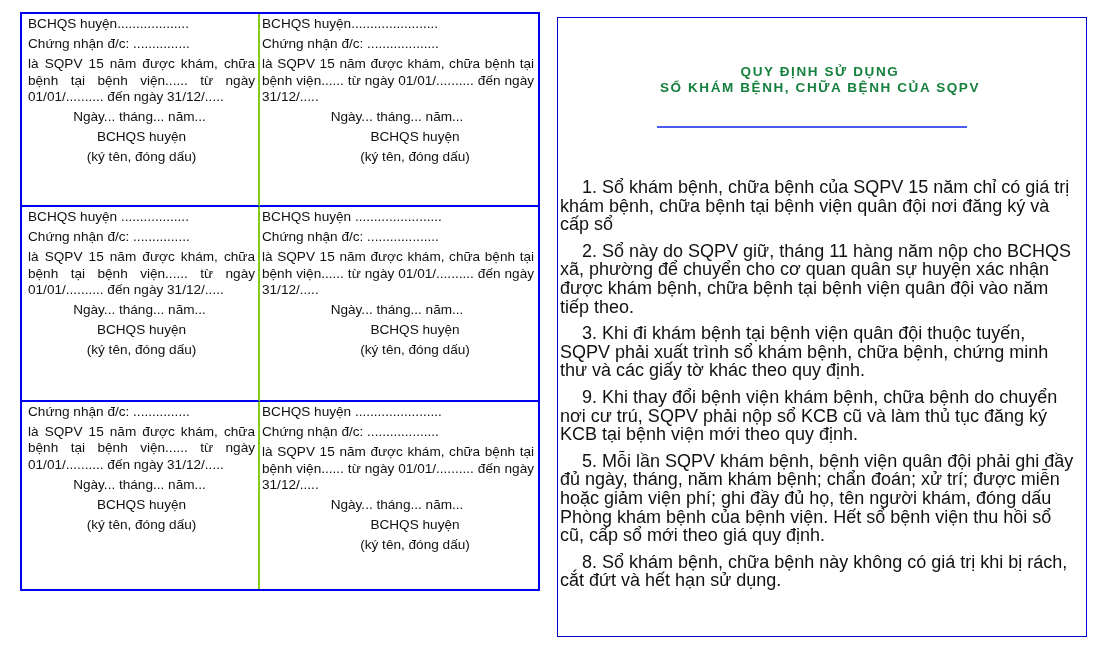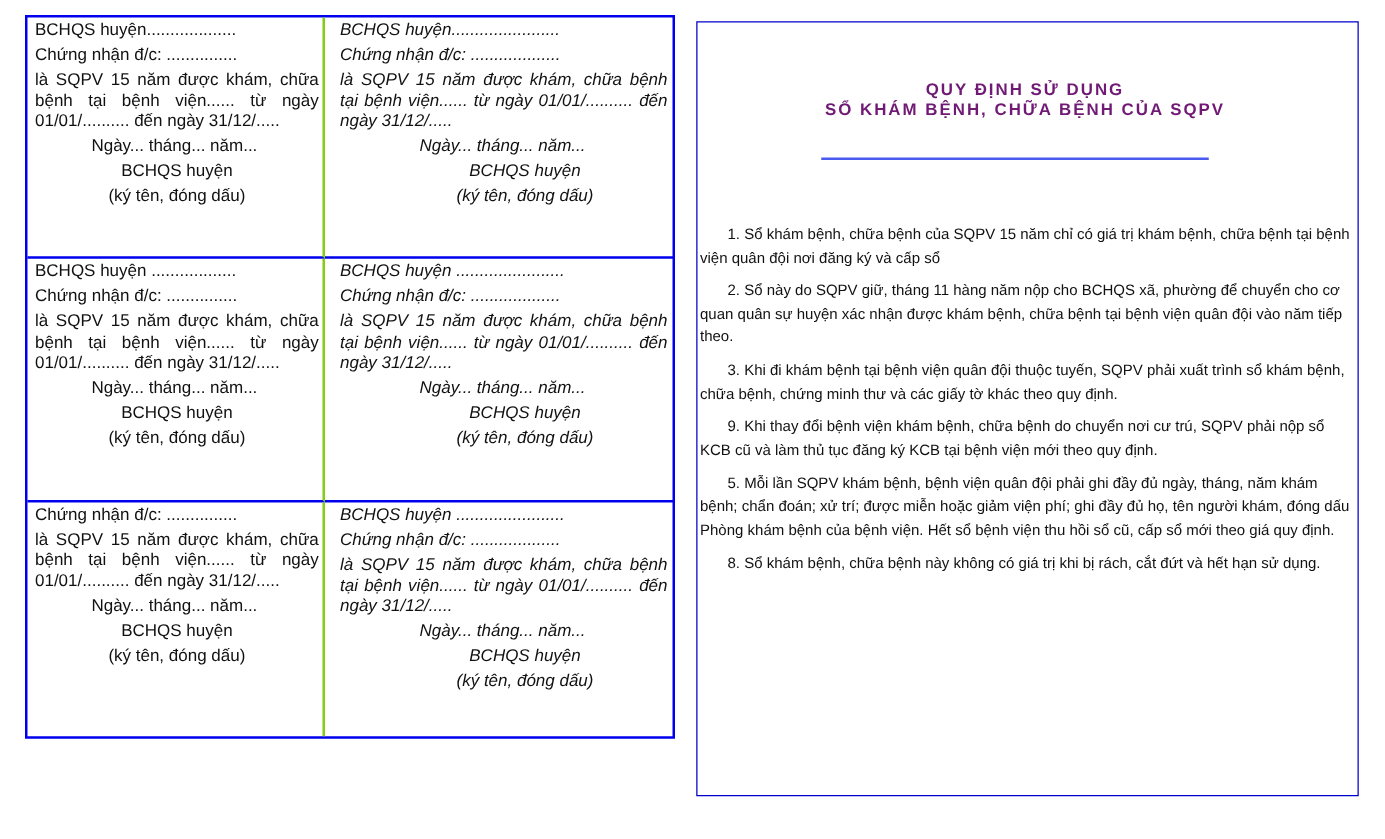--- a/index.html
+++ b/index.html
@@ -30,21 +30,21 @@
     }
     .cell {
       box-sizing: border-box;
       padding: 2px 3px 0 6px;
       font-size: 13.6px;
       line-height: 16.2px;
       border-right: 2px solid #84cc16;
       border-bottom: 2px solid #0000ee;
       overflow: hidden;
     }
-    .cell.col-2 { border-right: none; padding-left: 12px; padding-right: 6px; font-style: italic; }
+    .cell.col-2 { border-right: none; padding-left: 2px; padding-right: 6px; }
     .cell.row-3 { border-bottom: none; }
     .cell .line { display: block; white-space: nowrap; margin-bottom: 4px; }
     .cell .para {
       display: block;
       text-align: justify;
       text-align-last: left;
       margin-bottom: 4px;
     }
     .cell .sig {
       display: block;
@@ -66,36 +66,36 @@
       border: 1px solid #0000cc;
       padding: 0 6px 0 2px;
     }
     .rules-title {
       margin-top: 46px;
       text-align: center;
       font-weight: bold;
       font-size: 13.5px;
       letter-spacing: 1.6px;
       line-height: 16px;
-      color: #701a75;
+      color: #15803d;
     }
     .rules-underline {
       position: absolute;
       left: 99px;
       top: 108px;
       width: 310px;
       height: 0;
       border-top: 2px solid #4a5af0;
     }
     .rules-list {
       position: absolute;
       left: 2px;
       right: 6px;
       top: 160px;
-      font-size: 12px;
+      font-size: 18px;
       line-height: 18.6px;
     }
     .rule {
       display: block;
       text-indent: 22px;
       margin: 0 0 8px 0;
     }
   </style>
 </head>
 <body>

